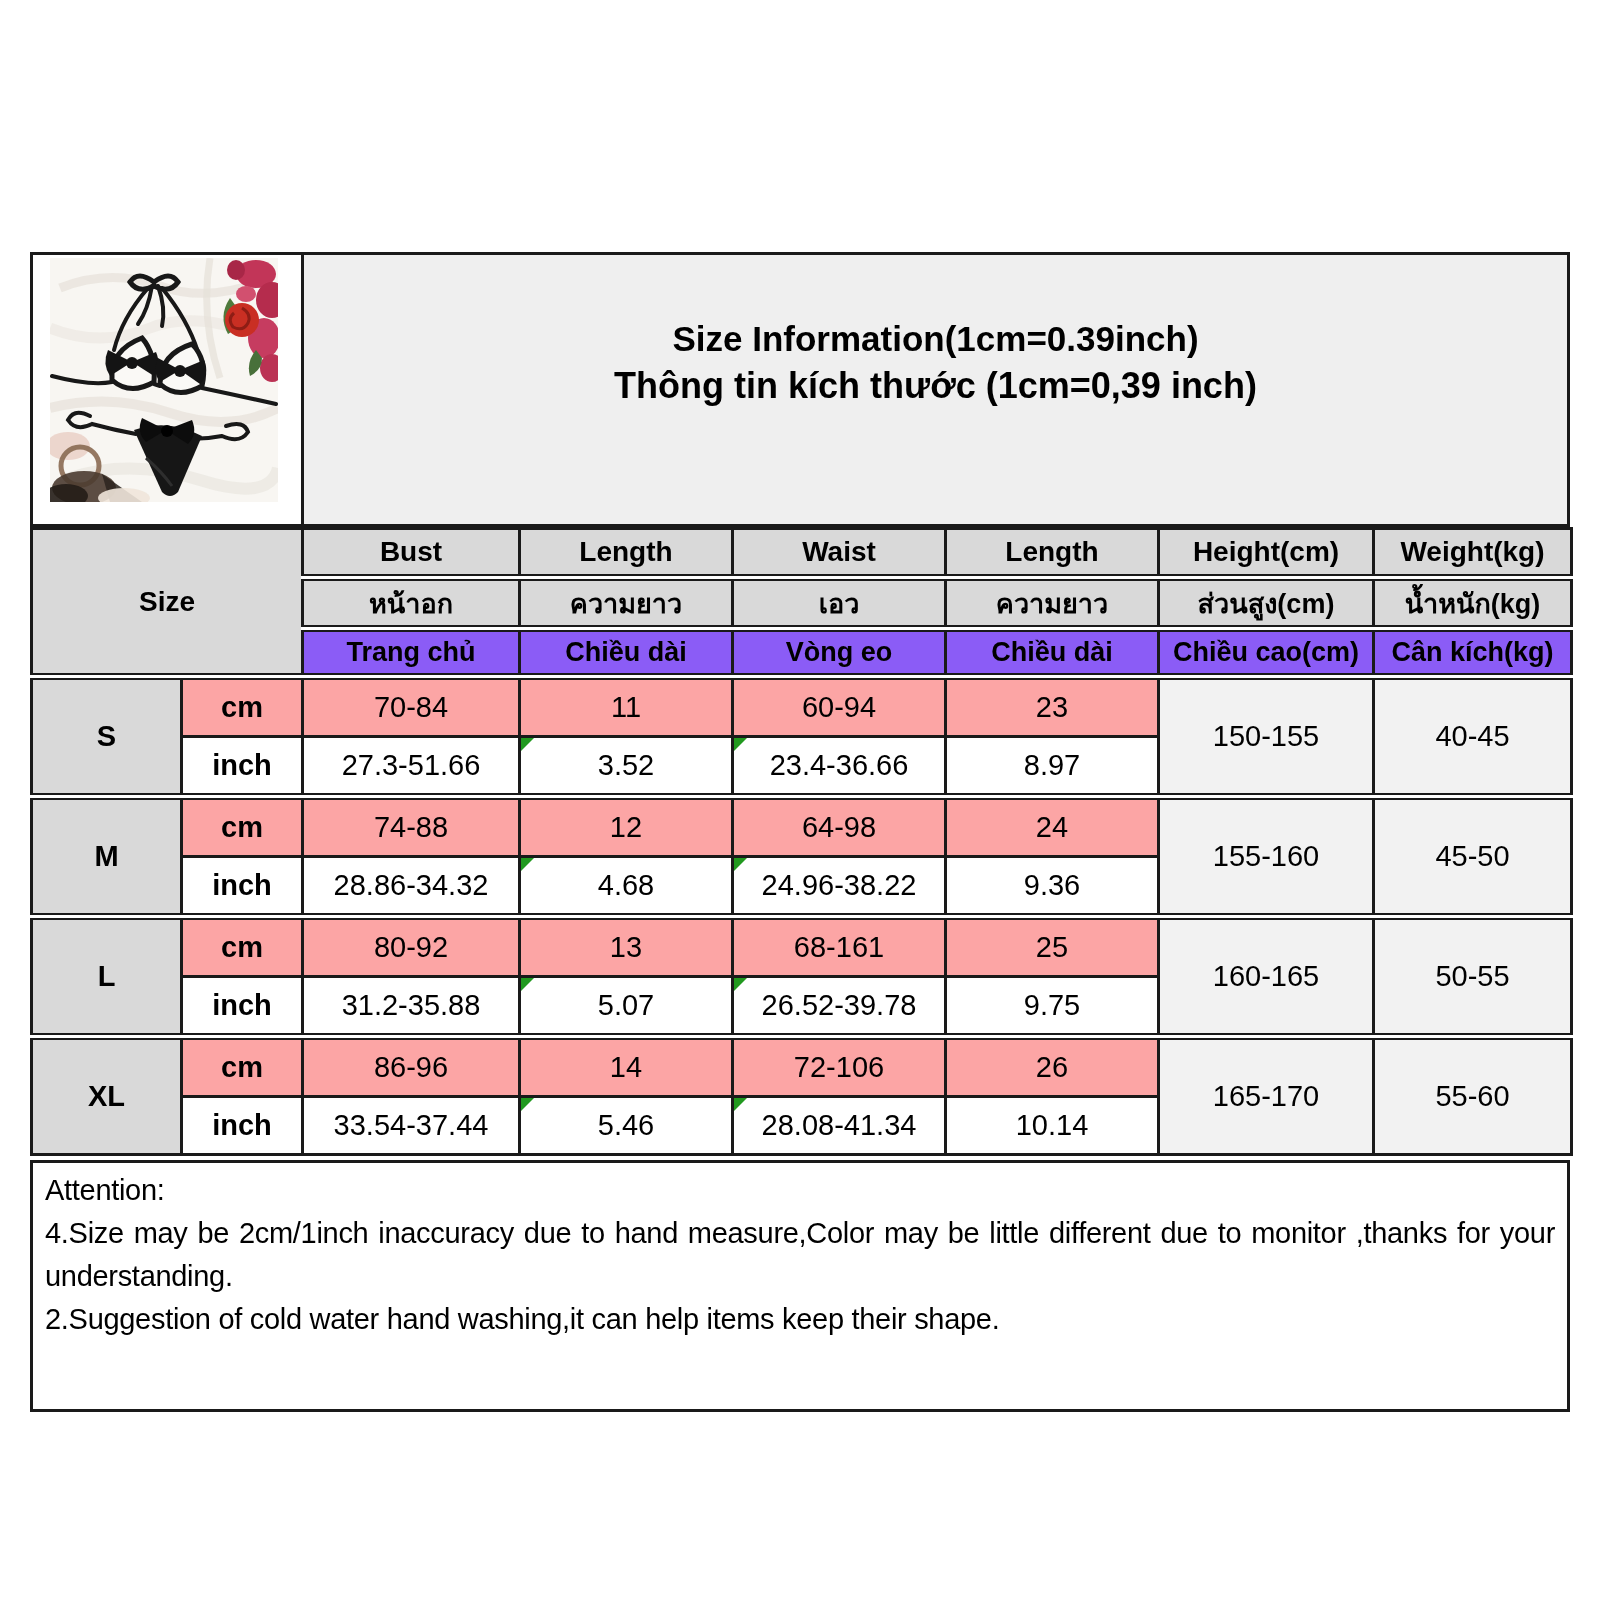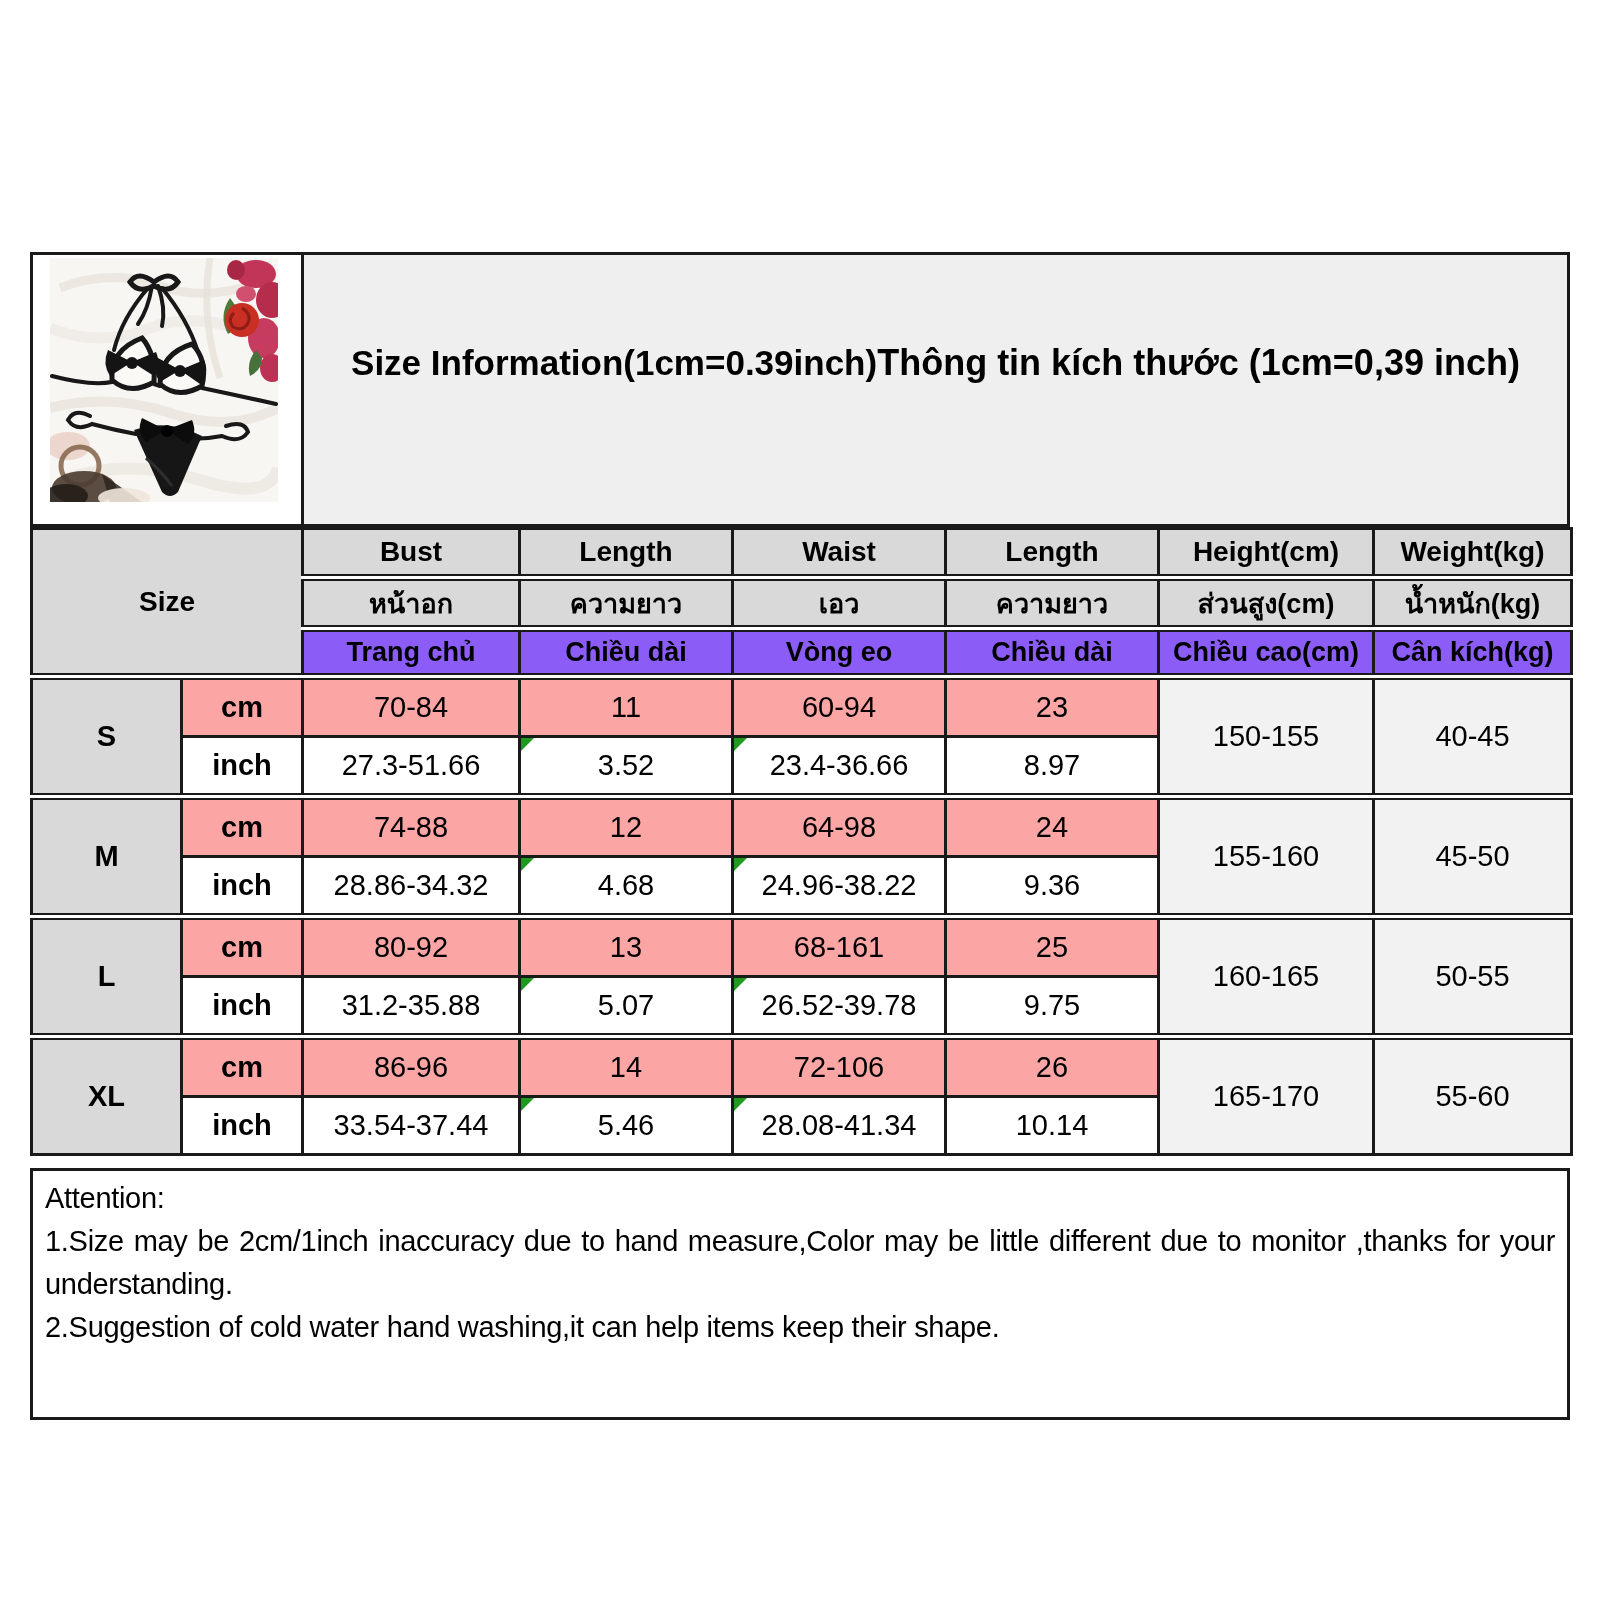--- a/index.html
+++ b/index.html
@@ -4,21 +4,21 @@
 <style>
   html,body{margin:0;padding:0;}
   body{background:#ffffff;font-family:"Liberation Sans","DejaVu Sans",sans-serif;color:#000;}
   .canvas{position:relative;width:1600px;height:1600px;background:#ffffff;overflow:hidden;}
   .sheet{position:absolute;left:30px;top:252px;width:1540px;}
 
   
   .top-section{display:flex;height:275px;border:3px solid #1a1a1a;box-sizing:border-box;background:#efefef;}
   .photo-cell{width:271px;box-sizing:border-box;background:#ffffff;border-right:3px solid #1a1a1a;
               padding:3px 0 0 17px;flex:none;}
-  .title-cell{flex:1;display:flex;flex-direction:row;justify-content:center;align-items:center;
+  .title-cell{flex:1;display:flex;flex-direction:column;justify-content:center;align-items:center;
               padding-bottom:55px;box-sizing:border-box;}
   .title-line1{font-size:35px;font-weight:bold;line-height:47px;}
   .title-line2{font-size:31px;font-weight:bold;line-height:46px;}
   .title-line3{font-size:36px;font-weight:bold;line-height:47px;}
 
   
   table.size-table{border-collapse:collapse;width:1540px;table-layout:fixed;
                    border:3px solid #1a1a1a;}
   table.size-table td{border:3px solid #1a1a1a;text-align:center;vertical-align:middle;
                       padding:0;position:relative;overflow:hidden;}
@@ -28,21 +28,21 @@
   td.size-cell{background:#d9d9d9;font-weight:bold;font-size:48px;}
   tr.row-cm td{height:55px;font-size:29px;background:#fca5a5;border-top:7px double #1a1a1a;}
   tr.row-inch td{height:55px;font-size:29px;background:#ffffff;}
   td.size-letter{background:#d9d9d9 !important;font-weight:bold;font-size:31px;}
   td.unit{font-weight:bold;font-size:28px;}
   td.hw{background:#f2f2f2 !important;font-size:29px;font-weight:normal;}
   .flag{position:absolute;top:0;left:0;width:0;height:0;
         border-top:13px solid #21991f;border-right:13px solid transparent;}
 
   
-  .attention-box{margin-top:12px;border:3px solid #1a1a1a;box-sizing:border-box;height:252px;
+  .attention-box{margin-top:4px;border:3px solid #1a1a1a;box-sizing:border-box;height:252px;
                  background:#ffffff;padding:6px 12px;font-size:29px;line-height:43px;letter-spacing:-0.3px;}
   .attention-note1{text-align:justify;}
   .attention-note2{text-align:left;}
 </style>
 </head>
 <body>
 
 <div class="canvas">
   <div class="sheet">
 
@@ -230,18 +230,18 @@
           <td>33.54-37.44</td>
           <td><span class="flag"></span><span>5.46</span></td>
           <td><span class="flag"></span><span>28.08-41.34</span></td>
           <td>10.14</td>
         </tr>
       </tbody>
     </table>
 
     <div class="attention-box">
       <div class="attention-heading">Attention:</div>
-      <div class="attention-note1">1.Size may be 2cm/1inch inaccuracy due to hand measure,Color may be little different due to monitor ,thanks for your understanding.</div>
+      <div class="attention-note1">4.Size may be 2cm/1inch inaccuracy due to hand measure,Color may be little different due to monitor ,thanks for your understanding.</div>
       <div class="attention-note2">2.Suggestion of cold water hand washing,it can help items keep their shape.</div>
     </div>
 
   </div>
 </div>
 
 </body></html>

